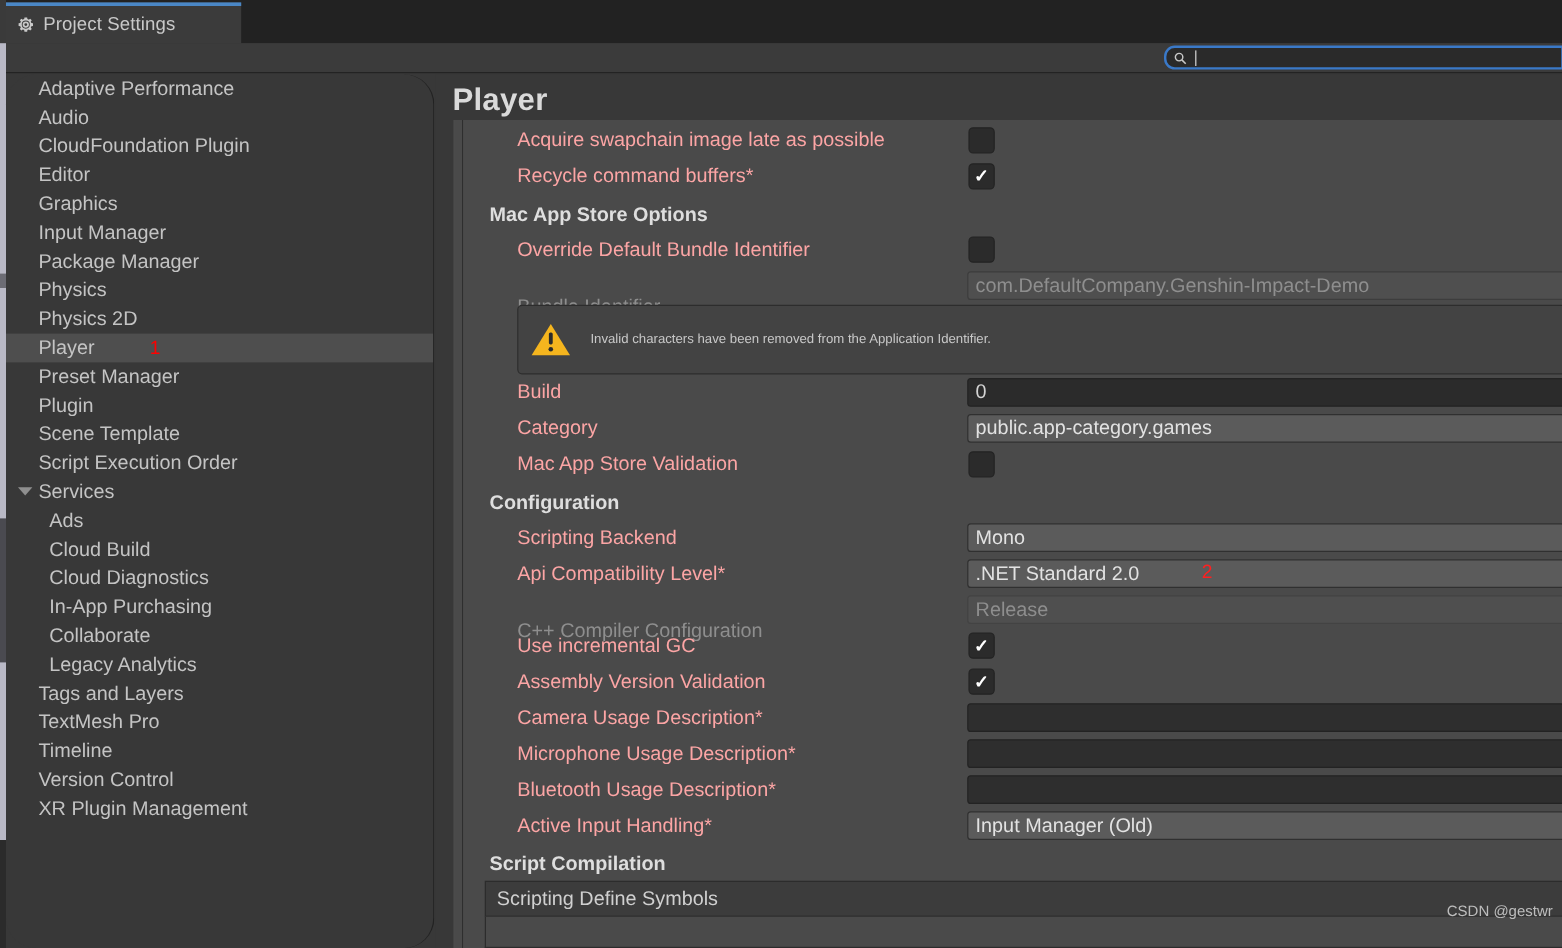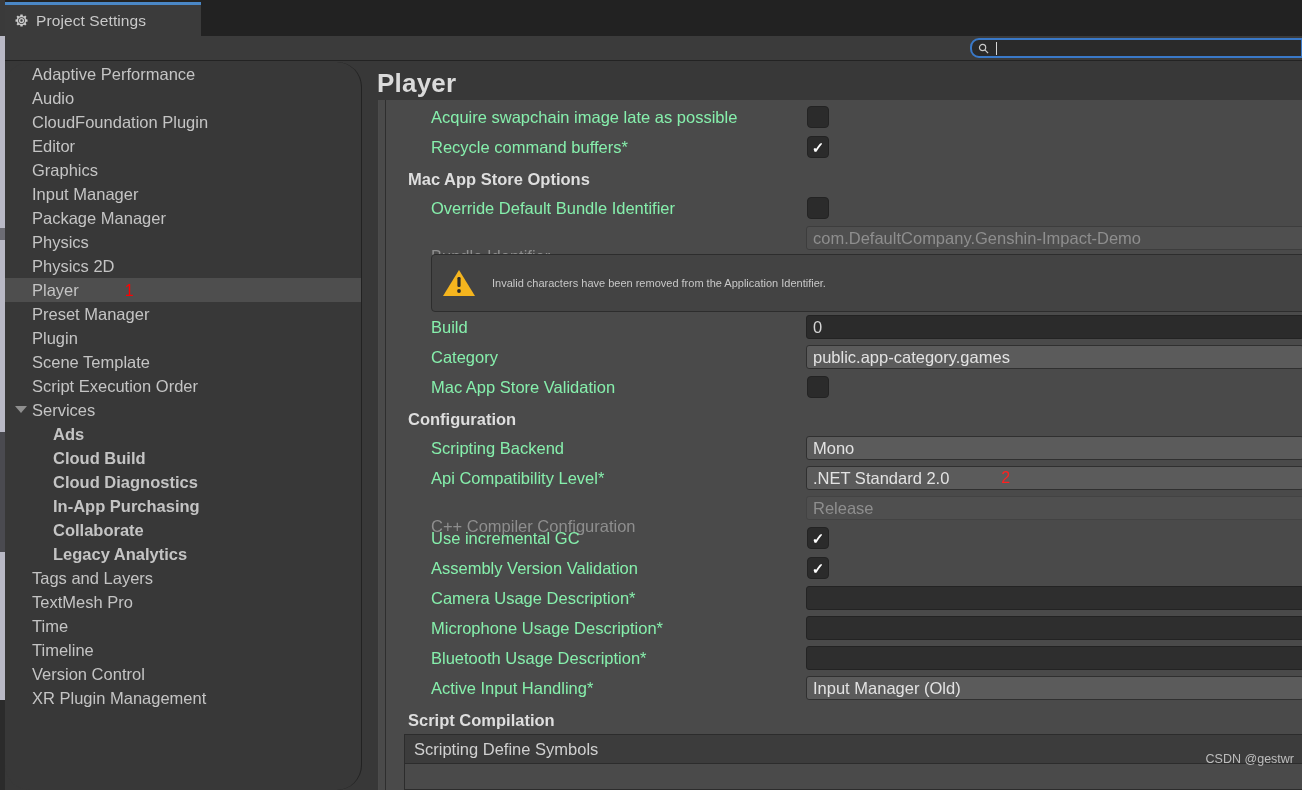--- a/index.html
+++ b/index.html
@@ -92,21 +92,21 @@
     border-right: 1px solid #222222;
     overflow: hidden;
     border-radius: 25px;
   }
   .side-item {
     position: relative;
     height: 24px; line-height: 24px;
     color: #c4c4c4; font-size: 16.5px;
     padding-left: 27px; white-space: nowrap;
   }
-  .side-item.indent { padding-left: 48px; font-weight: bold; }
+  .side-item.indent { padding-left: 36px; }
   .side-item.selected { background: #4e4e4e; }
   .side-item .arrow {
     position: absolute; left: 10px; top: 8px;
     width: 0; height: 0;
     border-left: 6px solid transparent;
     border-right: 6px solid transparent;
     border-top: 7px solid #8f8f8f;
   }
   .annot {
     color: #ff0000; font-size: 16px; font-weight: 400;
@@ -139,21 +139,21 @@
     background: #4a4a4a;
     padding-top: 2px;
     overflow: hidden;
   }
 
   
   .row {
     position: relative; height: 30px; display: flex; align-items: center;
   }
   .row-label {
-    color: #86efac; font-size: 16.5px;
+    color: #fca5a5; font-size: 16.5px;
     white-space: nowrap; overflow: hidden;
     padding-left: 45px;
     width: 420px; flex: 0 0 420px;
   }
   .row-label.dim { color: #8e8e8e; margin-top: 36px; }
   .row-label.clip { width: 372px; flex: 0 0 372px; }
   .section-head {
     color: #dedede; font-size: 16.5px; font-weight: bold;
     padding-left: 22px; height: 31px; line-height: 34px;
   }
@@ -279,21 +279,20 @@
         <div class="side-item"><span>Script Execution Order</span></div>
         <div class="side-item"><span class="arrow"></span><span>Services</span></div>
         <div class="side-item indent"><span>Ads</span></div>
         <div class="side-item indent"><span>Cloud Build</span></div>
         <div class="side-item indent"><span>Cloud Diagnostics</span></div>
         <div class="side-item indent"><span>In-App Purchasing</span></div>
         <div class="side-item indent"><span>Collaborate</span></div>
         <div class="side-item indent"><span>Legacy Analytics</span></div>
         <div class="side-item"><span>Tags and Layers</span></div>
         <div class="side-item"><span>TextMesh Pro</span></div>
-        <div class="side-item"><span>Time</span></div>
         <div class="side-item"><span>Timeline</span></div>
         <div class="side-item"><span>Version Control</span></div>
         <div class="side-item"><span>XR Plugin Management</span></div>
       </div>
   </div>
 
   <div class="main">
     <div class="page-title">Player</div>
 
     <div class="panel-frame">

